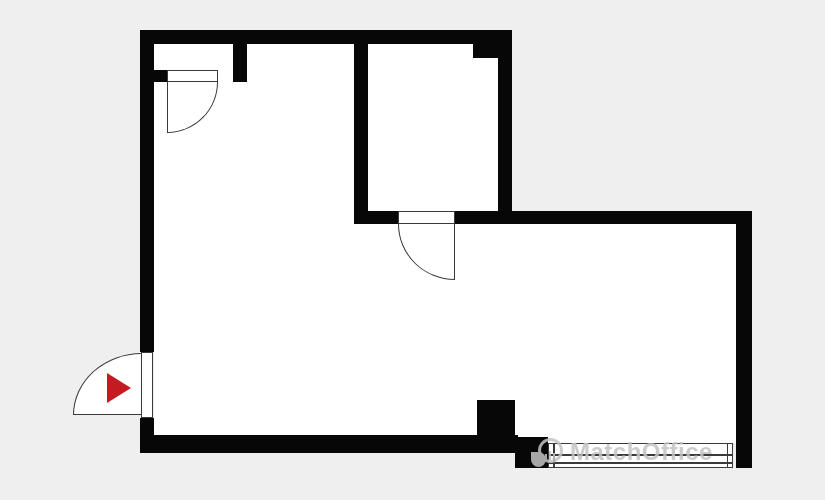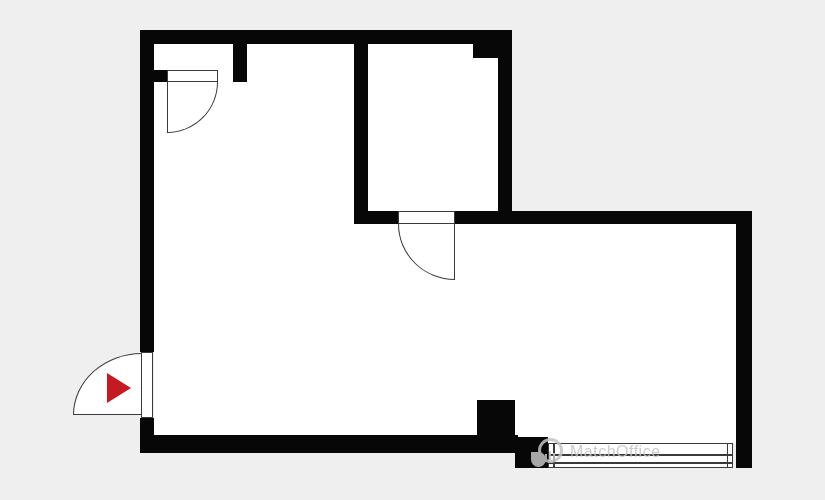--- a/index.html
+++ b/index.html
@@ -64,21 +64,21 @@
   }
   .wm-logo{position:relative;width:32px;height:31px;flex:0 0 auto;}
   .wm-tip{position:absolute;left:0;bottom:1px;width:15px;height:15px;background:var(--watermark-color);
     border-radius:0 50% 50% 50%;}
   .wm-ring{position:absolute;right:0;top:1px;width:25px;height:25px;border:3px solid var(--watermark-color);
     border-radius:50%;box-sizing:border-box;}
   .wm-bar{position:absolute;width:2.5px;background:var(--watermark-color);bottom:7px;}
   .wm-bar.b1{right:16px;height:7px;}
   .wm-bar.b2{right:12px;height:10px;}
   .wm-bar.b3{right:8px;height:8px;}
-  .wm-text{font-size:16px;font-weight:normal;letter-spacing:.5px;white-space:nowrap;}
+  .wm-text{font-size:24px;font-weight:bold;letter-spacing:.5px;white-space:nowrap;}
   
   .floor{z-index:1;}
   .wall{z-index:5;}
   .door{z-index:8;}
   .threshold{z-index:10;}
   .window{z-index:12;}
   .entrance-marker{z-index:20;}
 </style>
 </head>
 <body>

